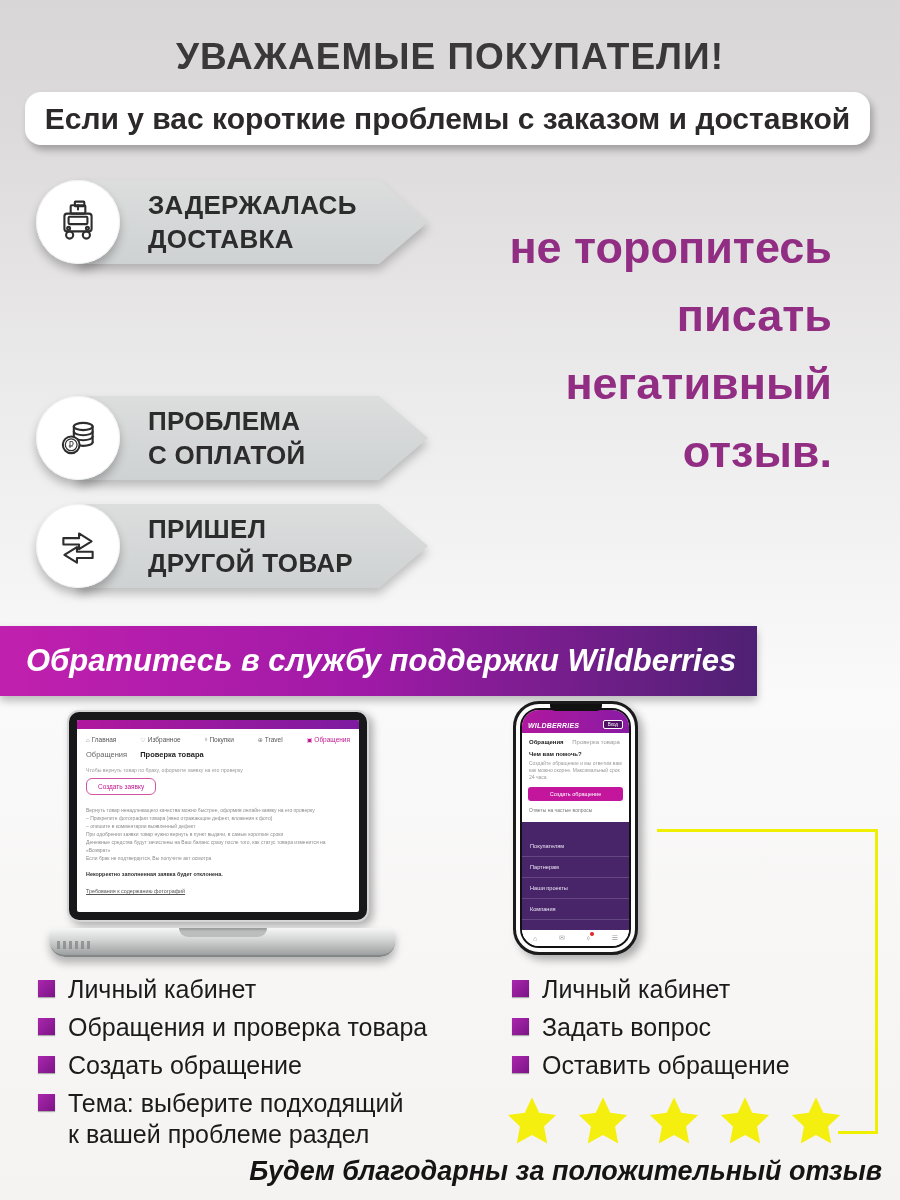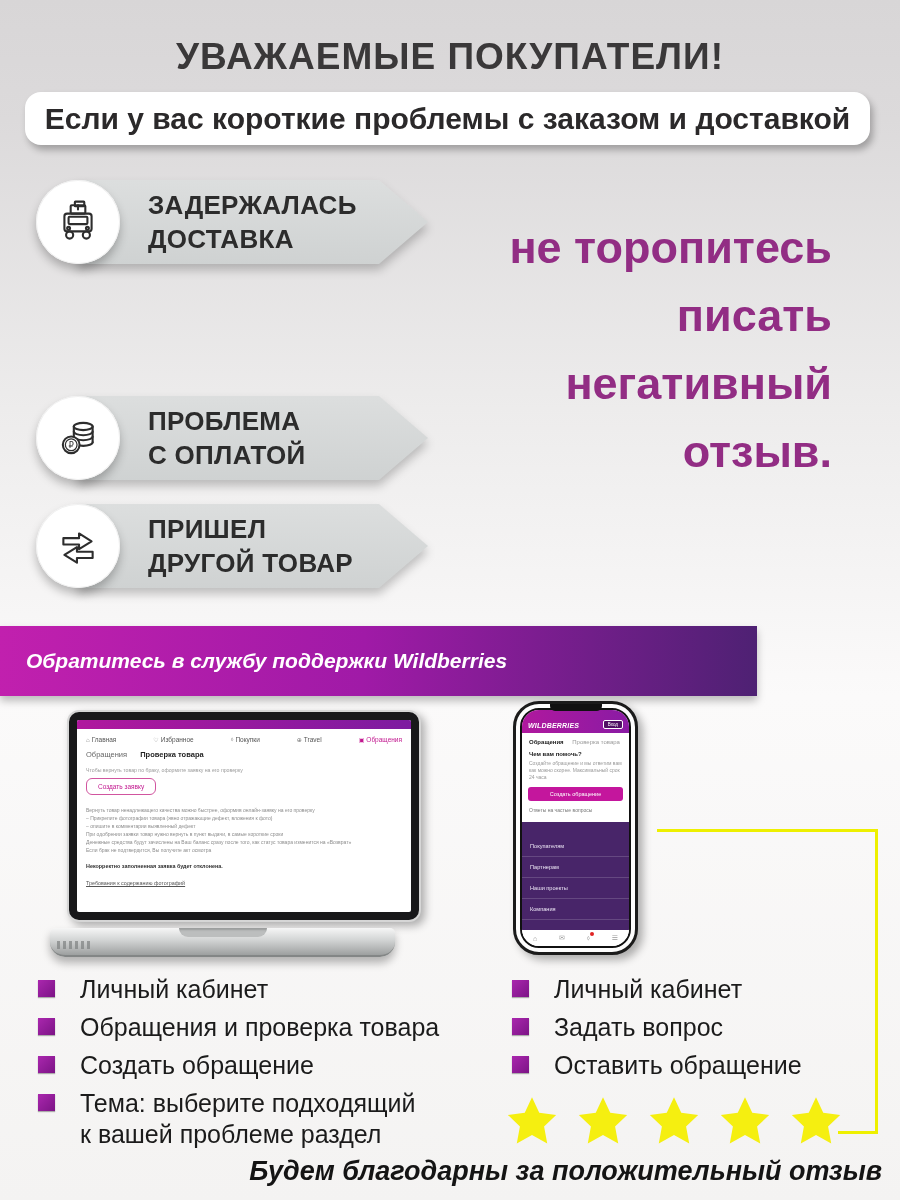--- a/index.html
+++ b/index.html
@@ -41,26 +41,26 @@
   .plea{
     position:absolute; top:214px; right:68px; text-align:right;
     font-size:45px; font-weight:bold; color:#922d84; line-height:68px; white-space:nowrap;
   }
   
   .support-banner{
     position:absolute; top:626px; left:0; width:757px; height:70px;
     background:linear-gradient(92deg,#c120ae 0%,#a01aa7 48%,#4e2173 100%);
     box-shadow:0 5px 8px rgba(0,0,0,.25);
     display:flex; align-items:center; padding-left:26px;
-    font-size:21px; font-style:italic; font-weight:bold; color:#fff; white-space:nowrap;
+    font-size:31px; font-style:italic; font-weight:bold; color:#fff; white-space:nowrap;
   }
   
   .laptop{ position:absolute; left:50px; top:706px; width:345px; height:262px; }
   .laptop-screen{
-    position:absolute; left:17px; top:4px; width:354px; height:212px;
+    position:absolute; left:17px; top:4px; width:302px; height:212px;
     background:#18181a; border:2px solid #d6d6d6; border-radius:12px; padding:8px;
     box-shadow:4px 4px 8px rgba(0,0,0,.3);
   }
   .laptop-display{ width:100%; height:100%; background:#fff; border-radius:2px; overflow:hidden; position:relative; }
   .ls-topbar{ height:9px; background:linear-gradient(90deg,#b0189e,#7d1ba0); }
   .ls-nav{ display:flex; justify-content:space-between; padding:7px 9px 4px; font-size:6.5px; color:#555; }
   .ls-nav .ni{ display:flex; gap:2px; align-items:center; }
   .ls-nav .glyph{ font-size:6px; color:#777; }
   .ls-nav .active{ color:#c2178f; } .ls-nav .active .glyph{ color:#c2178f; }
   .ls-tabs{ padding:3px 9px; font-size:7.5px; }
@@ -113,21 +113,21 @@
   .yl-h1{ left:657px; top:829px; width:221px; height:3px; }
   .yl-v { left:875px; top:829px; width:3px; height:305px; }
   .yl-h2{ left:838px; top:1131px; width:40px; height:3px; }
   
   .list{ position:absolute; font-size:25px; color:#1b1b1b; }
   .list-left{ left:38px; top:974px; }
   .list-right{ left:512px; top:974px; }
   .li-row{ display:flex; align-items:flex-start; margin-bottom:7px; }
   .bullet{ width:17px; height:17px; margin:6px 13px 0 0; flex:none;
     background:linear-gradient(135deg,#aa27ae 0%,#7c1486 100%); box-shadow:0 1px 1px rgba(0,0,0,.3); }
-  .li-text{ line-height:31px;margin-left:12px; }
+  .li-text{ line-height:31px; }
   
   .stars{ position:absolute; left:503px; top:1092px; display:flex; gap:13px; }
   .footer-note{
     position:absolute; right:18px; top:1156px; font-size:27px; font-style:italic;
     font-weight:600; color:#141414; white-space:nowrap;
   }
 </style>
 </head>
 <body>
 

